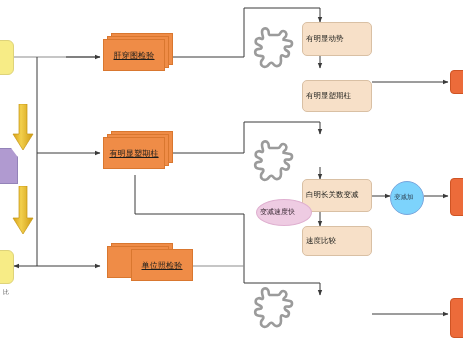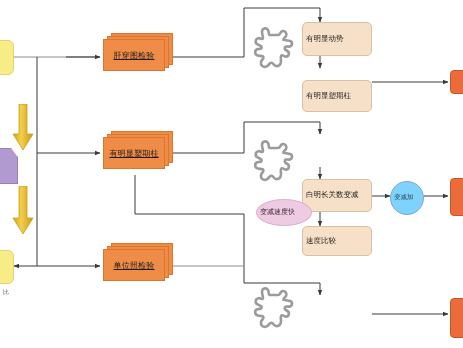--- a/index.html
+++ b/index.html
@@ -233,21 +233,21 @@
     <div class="sheet s3" style="width:62px; height:32px;"></div>
     <div class="sheet s2" style="width:62px; height:32px;"></div>
     <div class="sheet s1" style="width:62px; height:32px;">
       <span class="lbl">有明显塑期柱</span>
     </div>
   </div>
 
   <div class="stack" style="left:103px; top:243px; width:72px; height:44px;">
     <div class="sheet s3" style="width:62px; height:32px;"></div>
     <div class="sheet s2" style="width:62px; height:32px;"></div>
-    <div class="sheet s1" style="width:62px; height:32px;">
+    <div class="sheet s1" style="width:62px; height:32px;margin-left:28px;">
       <span class="lbl">单位照检验</span>
     </div>
   </div>
 
   <div class="puzzle" style="left:249px; top:26px;">
     <svg width="46" height="48" viewBox="0 0 46 48">
       <path d="M13,6 C13,2.4 17,1 19,4 C20.5,6.3 19,8.5 20.5,9 L29,9
                C31.5,9 31,6 33,5.2 C36,4.2 38.5,7.5 37,10.2
                C36,12 34,12 34.5,13.8 L41,15 C44,15.8 43.5,20 40.5,20.6
                C38,21 37,19.6 36,21.2 C35,22.8 36.6,24 38.4,25

